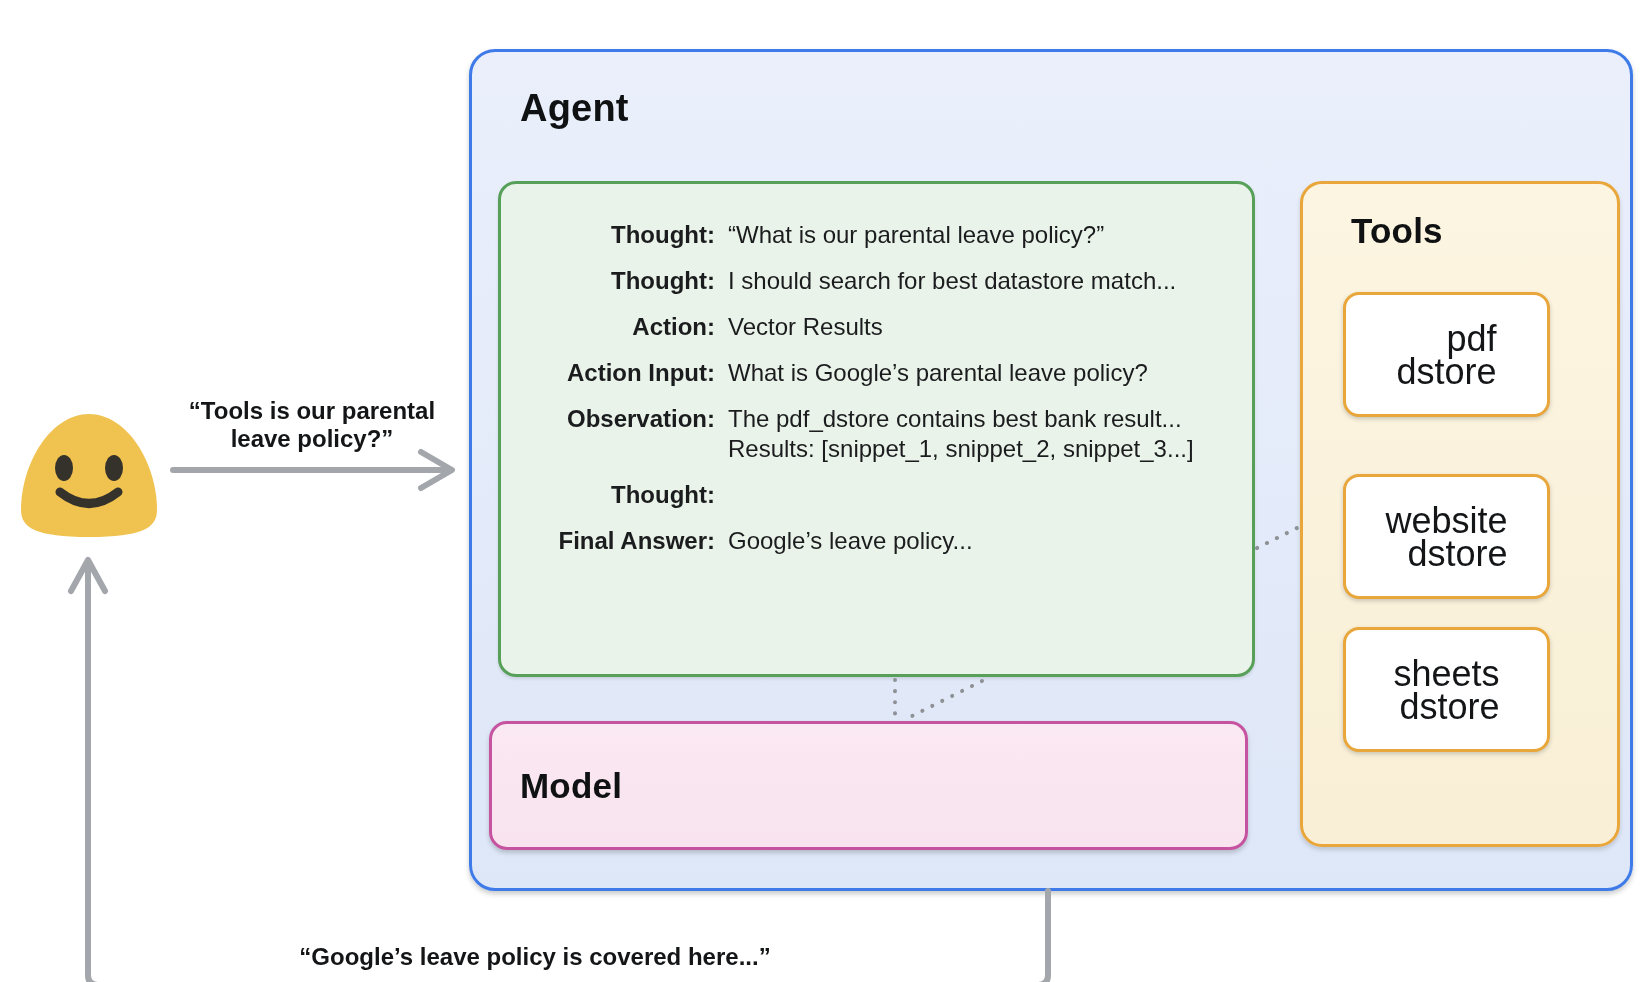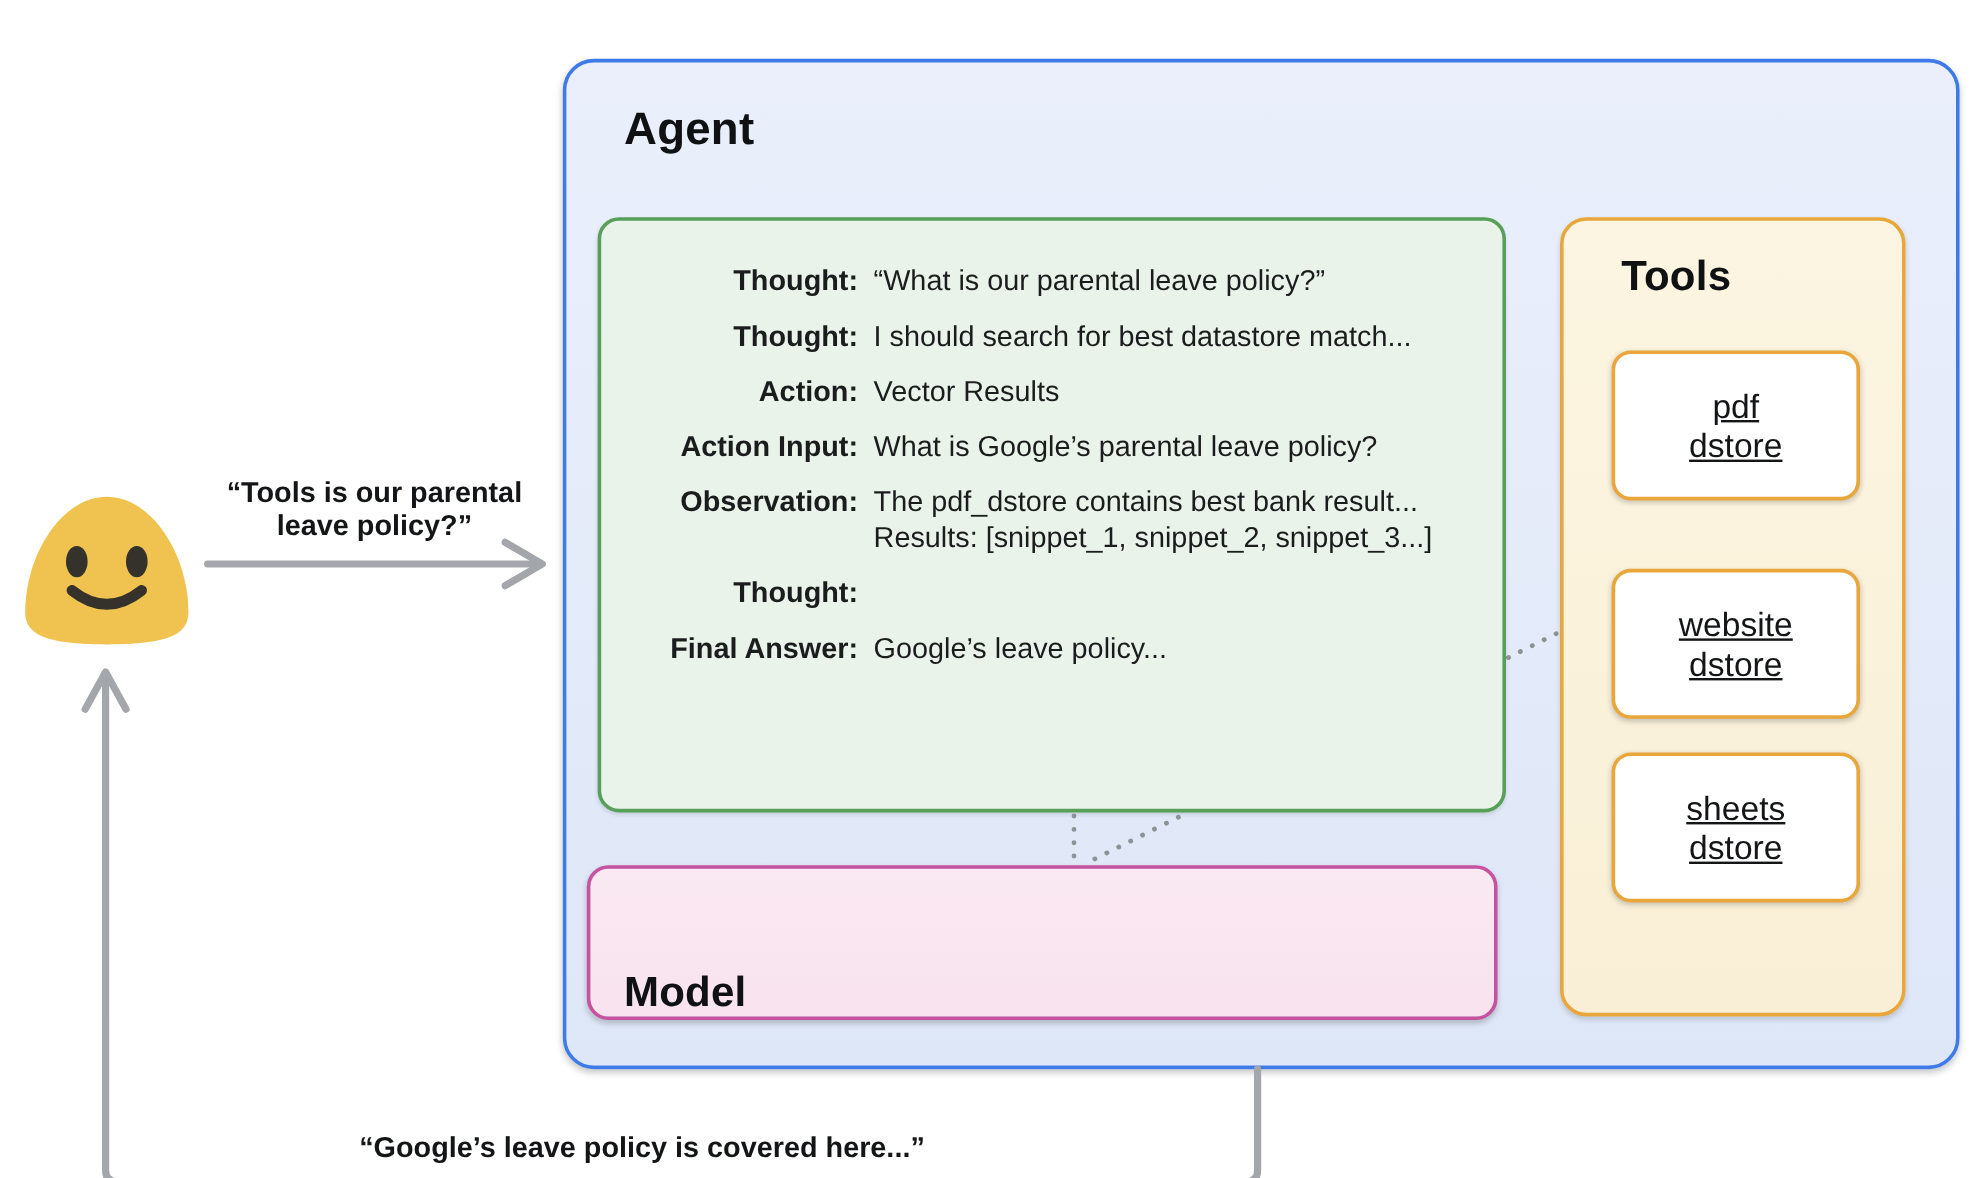--- a/index.html
+++ b/index.html
@@ -34,38 +34,38 @@
   }
   .t-row{display:flex;align-items:flex-start;margin-bottom:16px;font-size:24px;line-height:30px;}
   .t-row:nth-of-type(6){margin-top:12px;}
   .t-label{flex:none;width:214px;text-align:right;font-weight:700;}
   .t-value{margin-left:13px;font-weight:400;}
 
   .model-box{
     position:absolute;left:489px;top:692px;width:759px;height:129px;
     border:3px solid var(--model-border);border-radius:18px;
     background:linear-gradient(180deg,var(--model-fill-a),var(--model-fill-b));
-    display:flex;align-items:flex-end;padding-left:28px;z-index:2;
+    display:flex;align-items:center;padding-left:28px;z-index:2;
     box-shadow:0 3px 4px rgba(60,64,67,.25);
   }
   .model-title{font-size:35px;font-weight:600;letter-spacing:.2px;color:#101113;}
 
   .tools-panel{
-    position:absolute;left:1300px;top:152px;width:288px;height:666px;
+    position:absolute;left:1300px;top:152px;width:320px;height:666px;
     border:3px solid var(--tools-border);border-radius:22px;
     background:linear-gradient(180deg,var(--tools-fill-a),var(--tools-fill-b));
     z-index:2;box-shadow:0 3px 4px rgba(60,64,67,.2);
   }
   .tools-title{position:absolute;left:48px;top:26px;font-size:35px;line-height:42px;font-weight:600;letter-spacing:.2px;color:#101113;}
   .tool-card{
     position:absolute;left:40px;width:207px;height:125px;
     border:3px solid var(--tools-border);border-radius:16px;background:#ffffff;
-    display:flex;align-items:center;justify-content:center;text-align:center;
-    font-size:28px;line-height:33px;font-weight:500;white-space:pre-line;
-    box-shadow:0 2px 4px rgba(60,64,67,.25);color:#141517;text-decoration:underline;
+    display:flex;align-items:center;justify-content:center;text-align:right;
+    font-size:36px;line-height:33px;font-weight:500;white-space:pre-line;
+    box-shadow:0 2px 4px rgba(60,64,67,.25);color:#141517;
   }
   .tool-card.pos-0{top:108px;} .tool-card.pos-1{top:290px;} .tool-card.pos-2{top:443px;}
 
   
   .user-blob{position:absolute;left:14px;top:382px;width:150px;height:131px;z-index:2;}
   .query-label{
     position:absolute;left:162px;top:368px;width:300px;text-align:center;
     font-size:24px;line-height:28px;font-weight:600;white-space:pre-line;color:#141517;z-index:2;
   }
   .response-label{

